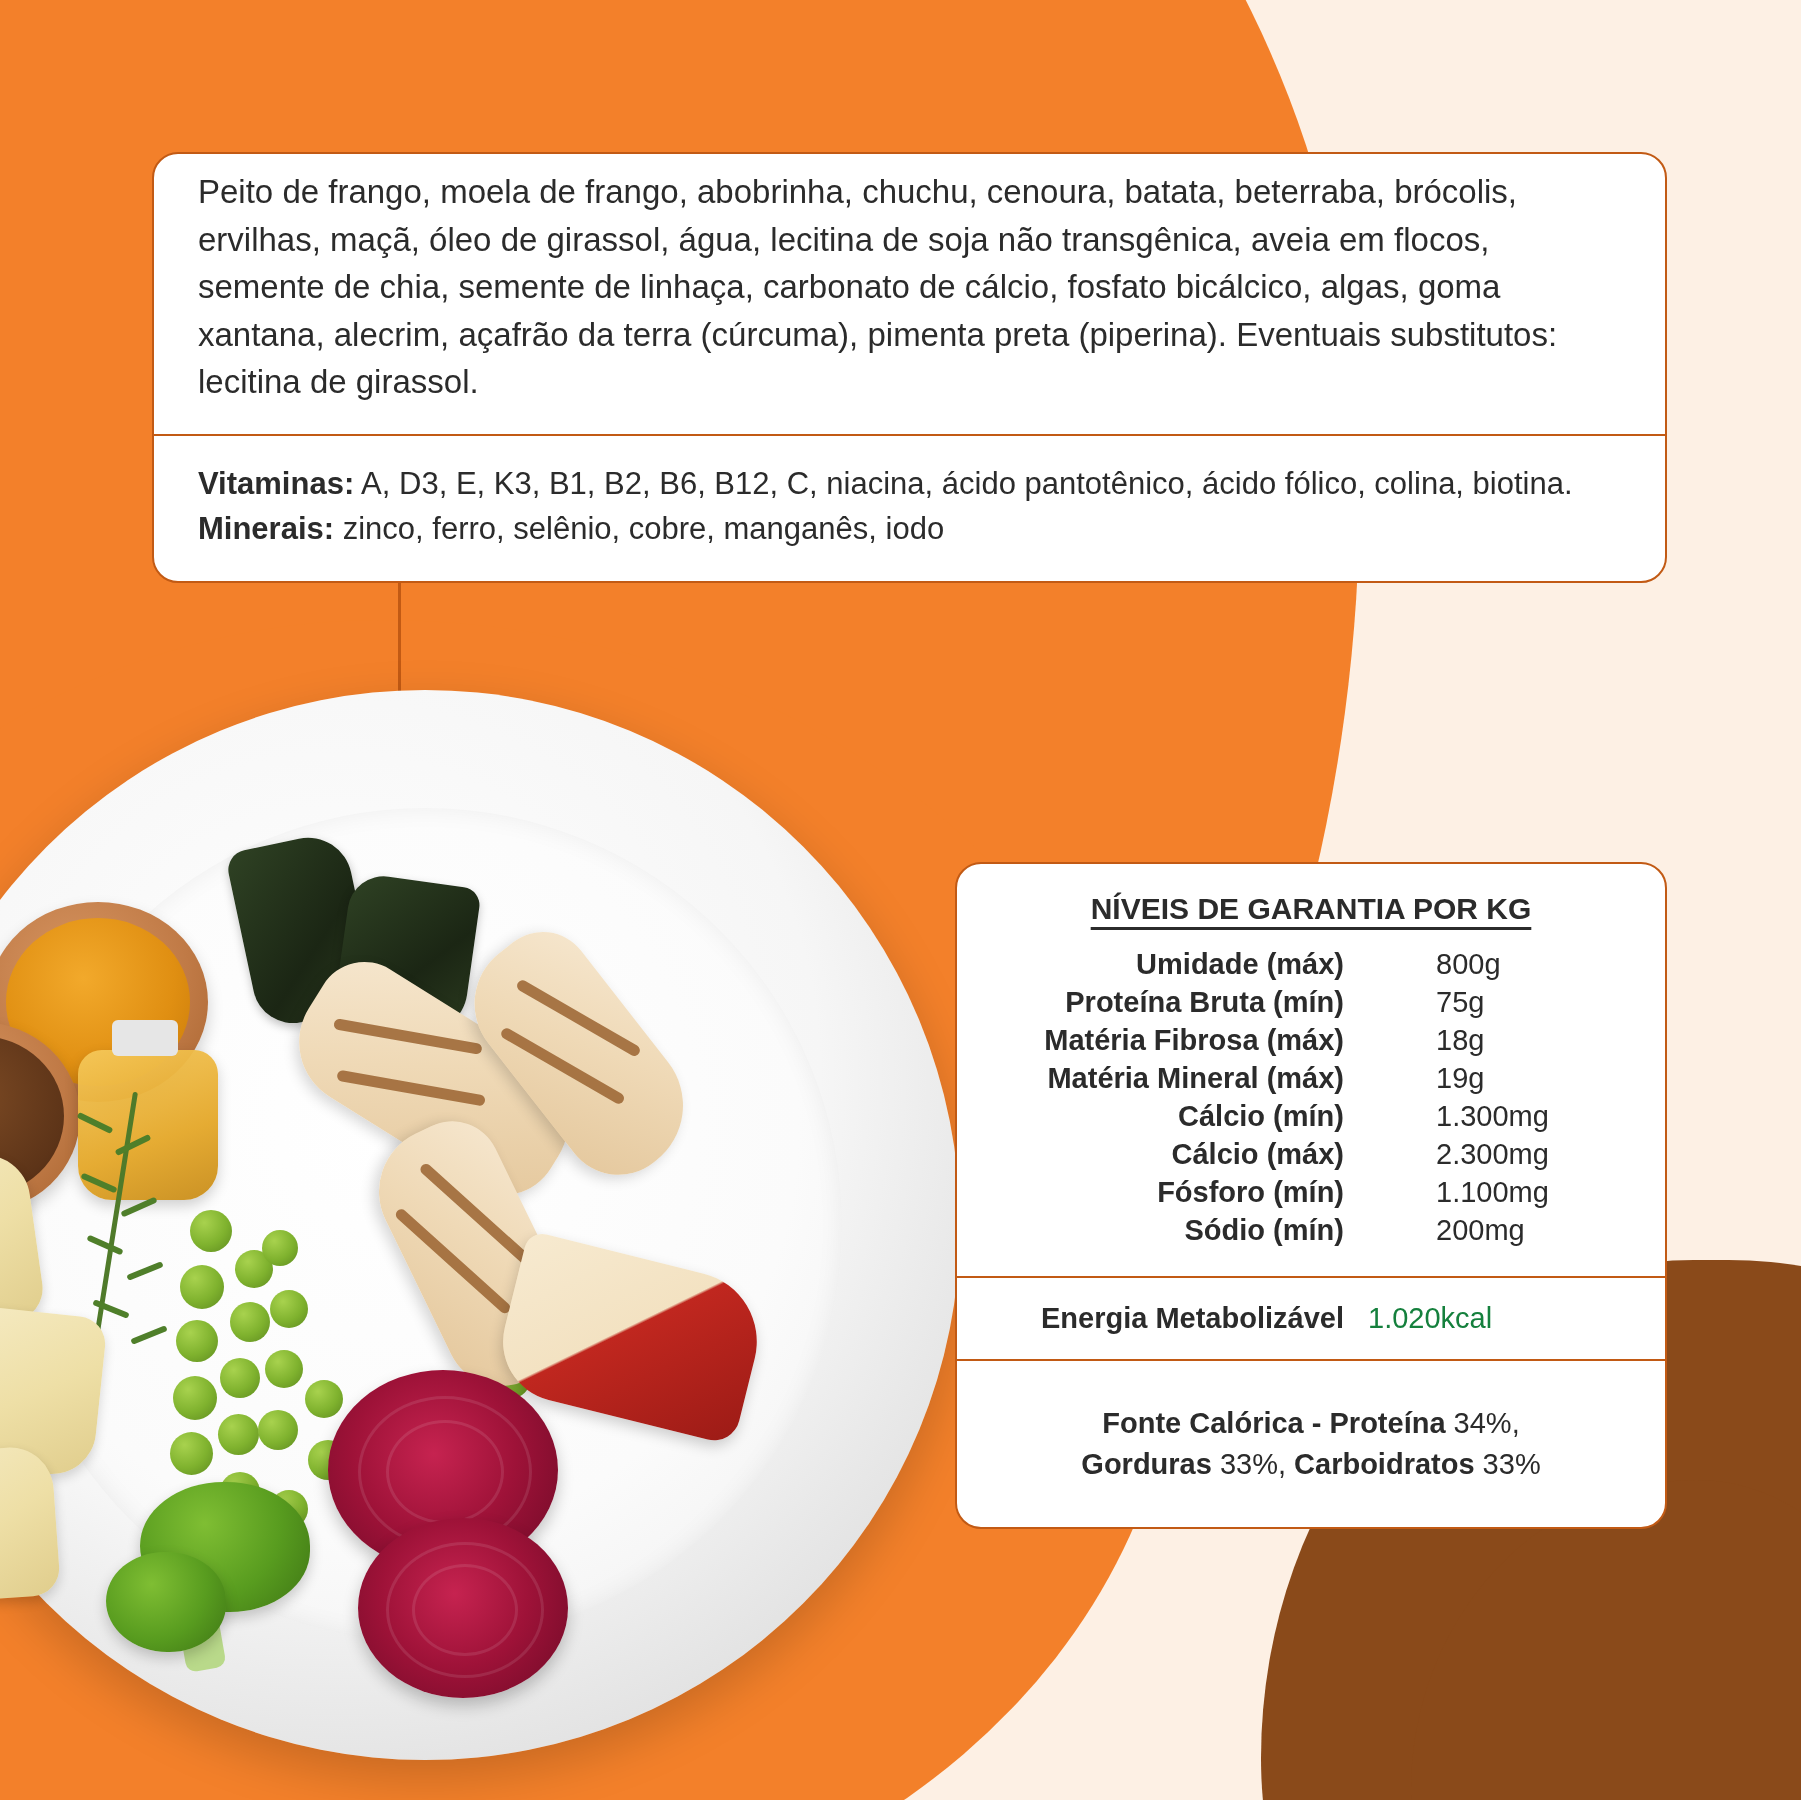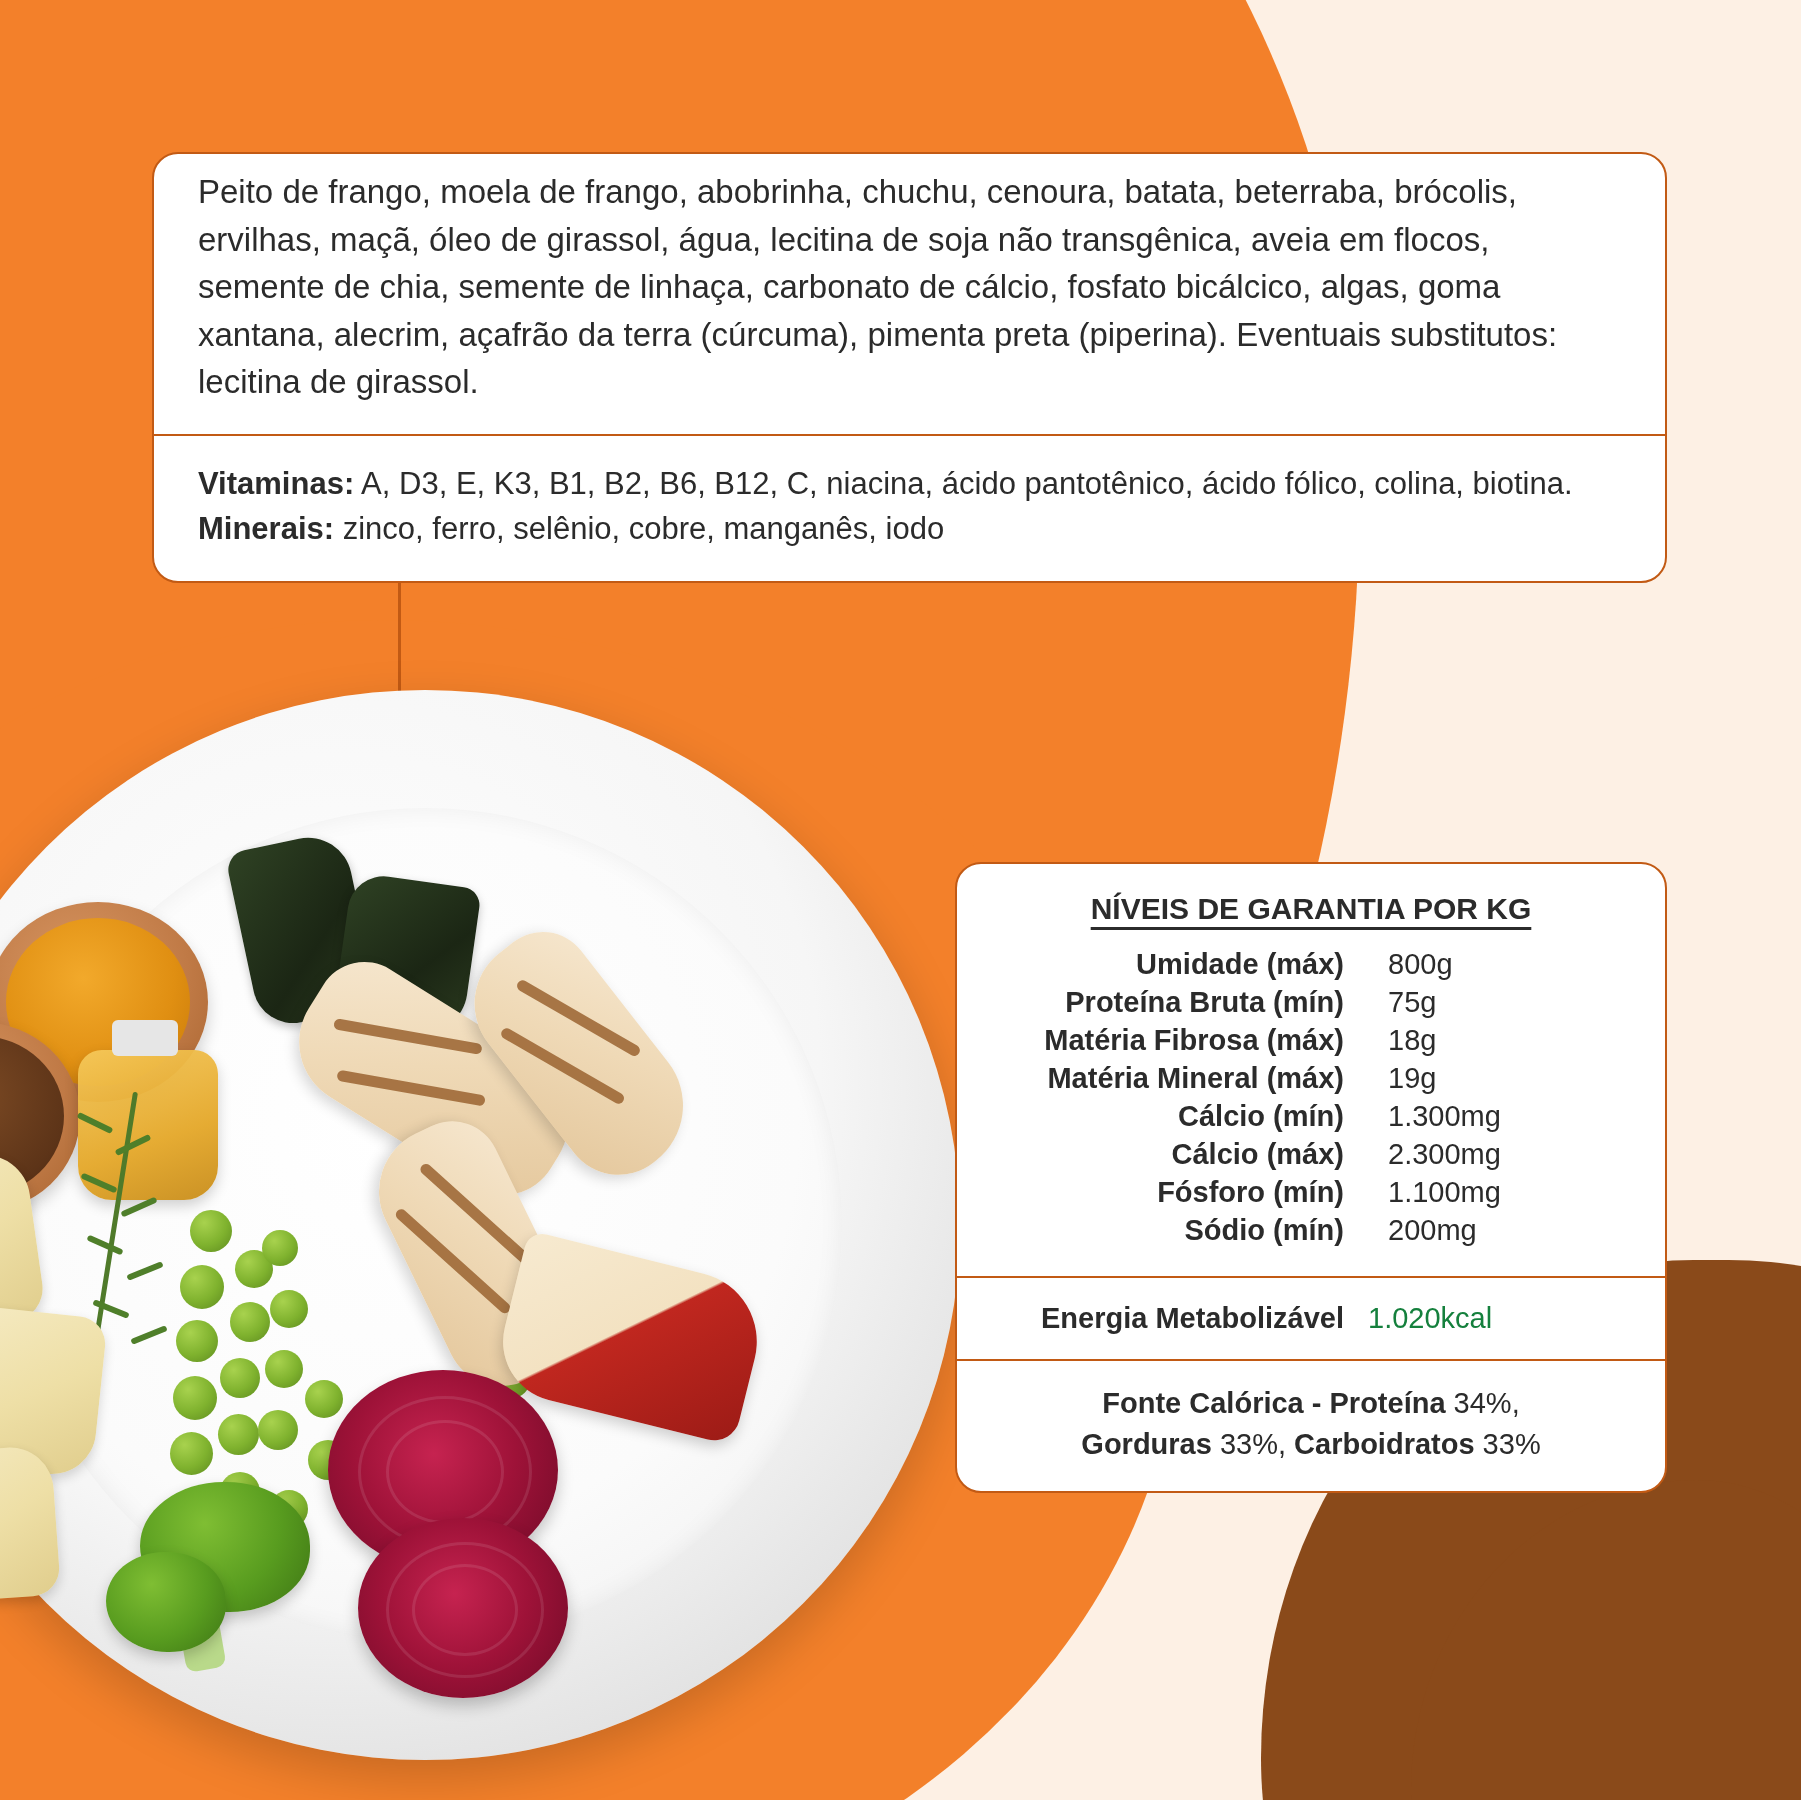--- a/index.html
+++ b/index.html
@@ -150,20 +150,21 @@
     text-underline-offset: 8px;
     text-decoration-thickness: 2.5px;
   }
   .g-rows {
     padding: 18px 26px 24px 26px;
   }
   .g-row {
     display: flex;
     align-items: flex-start;
     margin-bottom: 5px;
+    gap: 48px;
   }
   .g-label {
     flex: 0 0 auto;
     width: 385px;
     text-align: right;
     font-weight: bold;
     font-size: 29px;
     color: #2B2B2B;
     padding-right: 24px;
     box-sizing: border-box;
@@ -190,21 +191,22 @@
   }
   .energy-value {
     font-size: 29px;
     color: #15803d;
   }
   .caloric-block {
     text-align: center;
     font-size: 29px;
     line-height: 1.42;
     color: #2B2B2B;
-    padding: 22px 30px 26px 30px;
+    padding: 22px 30px 42px 30px;
+    margin-top: 20px;
   }
   .caloric-block b { font-weight: bold; }
 
   
   #plate-photo {
     position: absolute;
     left: -110px;
     top: 690px;
     width: 1070px;
     height: 1070px;

